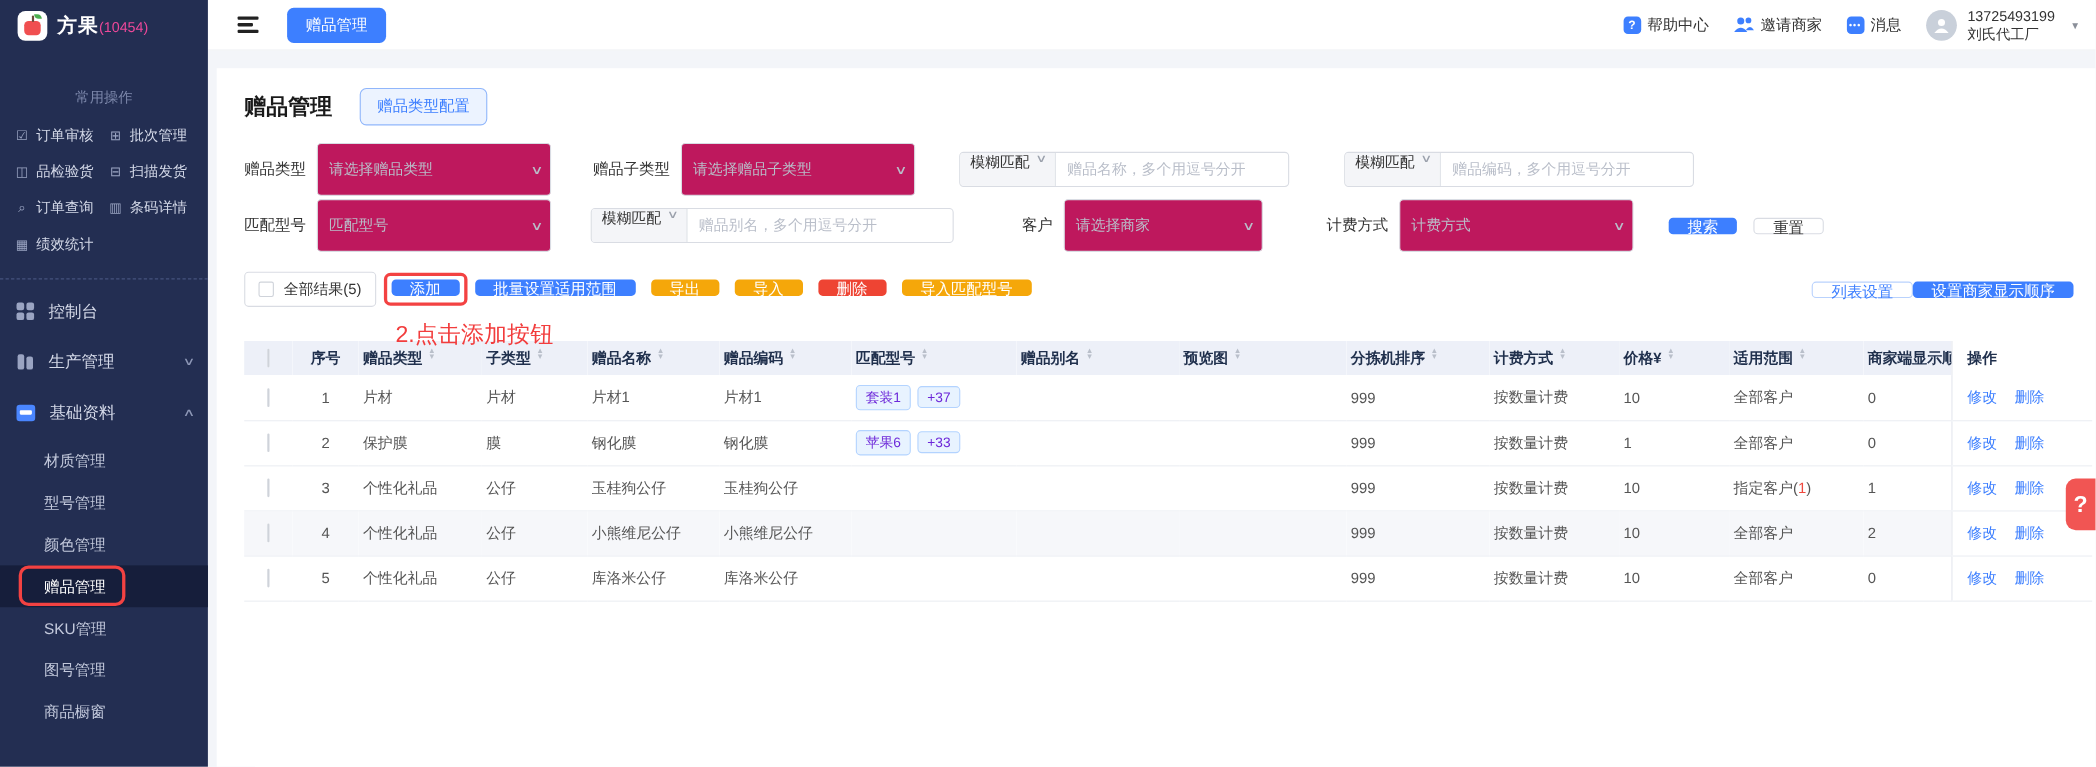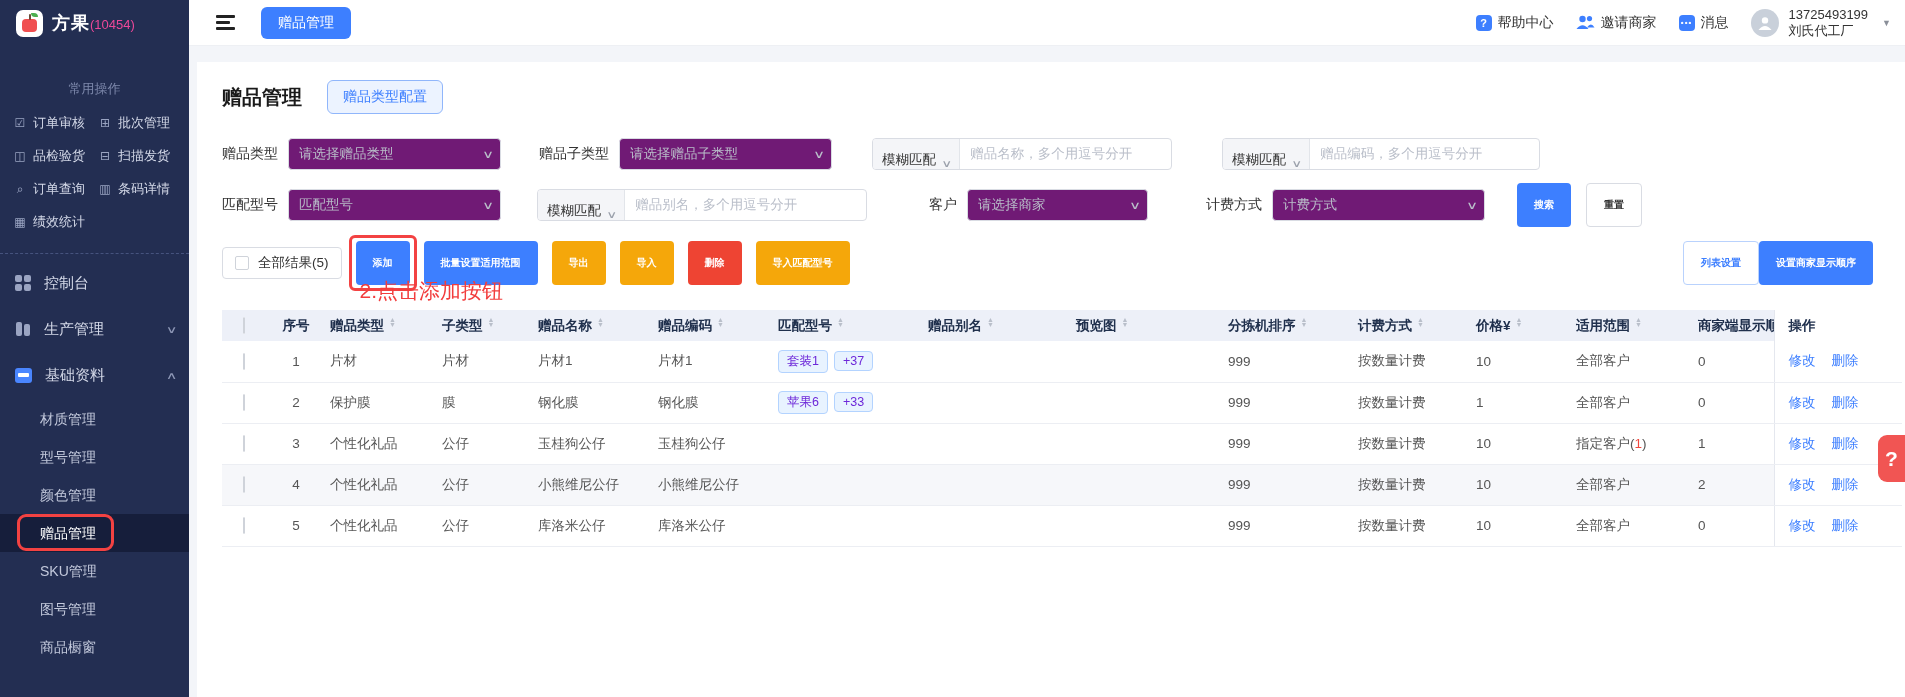--- a/index.html
+++ b/index.html
@@ -63,38 +63,38 @@
   
   .main-card { position:absolute; left:197px; top:62px; right:0; bottom:0; background:#fff;
     padding:18px 0 0 25px; z-index:1; }
   .title-row { display:flex; align-items:center; gap:25px; }
   .page-title { font-size:20px; font-weight:bold; color:#1a1a1a; }
   .cfg-btn { background:#ecf3ff; border:1px solid #90b6fb; color:#3d7fff; font-size:14px;
     padding:7px 15px; border-radius:6px; cursor:pointer; }
 
   .filter-row { display:flex; align-items:center; margin-top:24px; height:32px; }
   .f-label { font-size:14px; color:#333; margin-right:10px; white-space:nowrap; }
-  .sel { height:32px; border:1px solid #d9dce3; border-radius:4px; background:#701a75; display:flex;
+  .sel { height:48px; border:1px solid #d9dce3; border-radius:4px; background:#be185d; display:flex;
     align-items:center; padding:0 10px; font-size:13.5px; color:#b9bec9; cursor:pointer; }
   .sel .chev { margin-left:auto; color:#b9bec9; font-size:11px; transform:scaleX(1.5); padding-left:8px; }
   .compound { height:32px; border:1px solid #d9dce3; border-radius:4px; display:flex; overflow:hidden; background:#fff; }
-  .fuzzy { background:#f4f5f8; border-right:1px solid #e2e5ea; display:flex; align-items:flex-end;
+  .fuzzy { background:#f4f5f8; border-right:1px solid #e2e5ea; display:flex; align-items:flex-start;
     gap:7px; padding:0 9px; font-size:13.5px; color:#333; cursor:pointer; white-space:nowrap; }
   .fuzzy .chev { color:#9aa0ab; font-size:10px; transform:scaleX(1.5); }
   .cmp-input { display:flex; align-items:center; padding:0 10px; font-size:13.5px; color:#b9bec9; white-space:nowrap; overflow:hidden; }
 
-  .btn { height:44px; border:none; border-radius:4px; color:#fff; font-size:10px; padding:0 17px;
-    cursor:pointer; font-family:inherit; white-space:nowrap;font-weight:bold; }
+  .btn { height:15px; border:none; border-radius:4px; color:#fff; font-size:14px; padding:0 17px;
+    cursor:pointer; font-family:inherit; white-space:nowrap; }
   .btn-blue { background:#3d7fff; }
   .btn-amber { background:#f5a70a; }
   .btn-red { background:#ee4433; }
   .btn-plain { background:#fff; border:1px solid #d9dce3; color:#333; }
   .btn-outline-blue { background:#fff; border:1px solid #b9d2fd; color:#3d7fff; }
 
-  .toolbar-row { display:flex; align-items:center; margin-top:26px; height:32px; position:relative; padding-right:32px; }
+  .toolbar-row { display:flex; align-items:center; margin-top:26px; height:32px; position:relative; padding-right:20px; }
   .select-all { height:32px; border:1px solid #d9dce3; border-radius:4px; display:flex; align-items:center;
     gap:9px; padding:0 12px; font-size:13.5px; color:#333; margin-right:14px; }
   .checkbox { width:14px; height:14px; border:1px solid #cfd3da; border-radius:2px; background:#fff; flex:0 0 auto; cursor:pointer; }
   .tb-gap { margin-right:14px; position:relative; }
   .anno-box-2 { position:absolute; left:-7px; top:-6px; right:-7px; bottom:-6px;
     border:3px solid #f34242; border-radius:6px; pointer-events:none; }
   .anno-text-2 { position:absolute; left:4px; top:36px; color:#f23d3d; font-size:21px; white-space:nowrap; z-index:20; }
   .toolbar-right { margin-left:auto; display:flex; }
 
   

